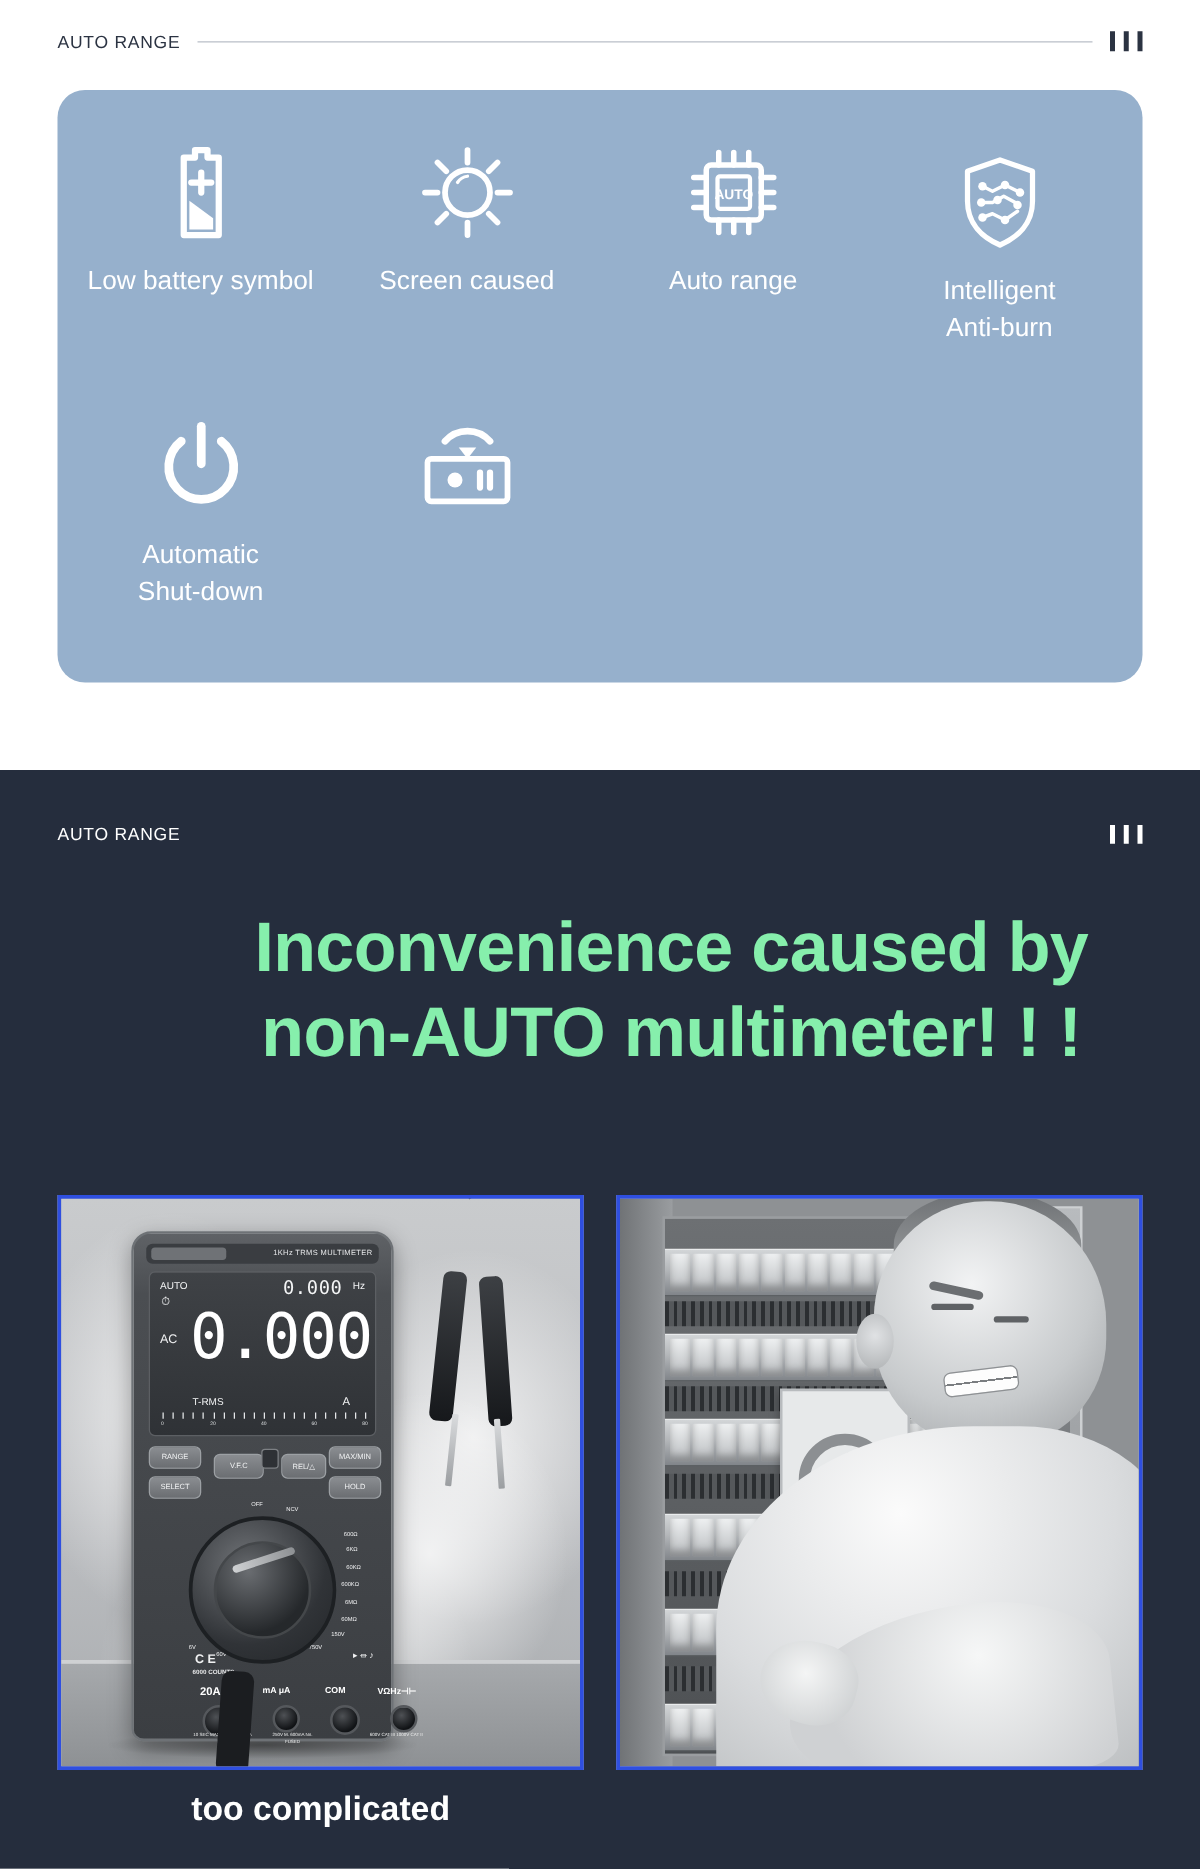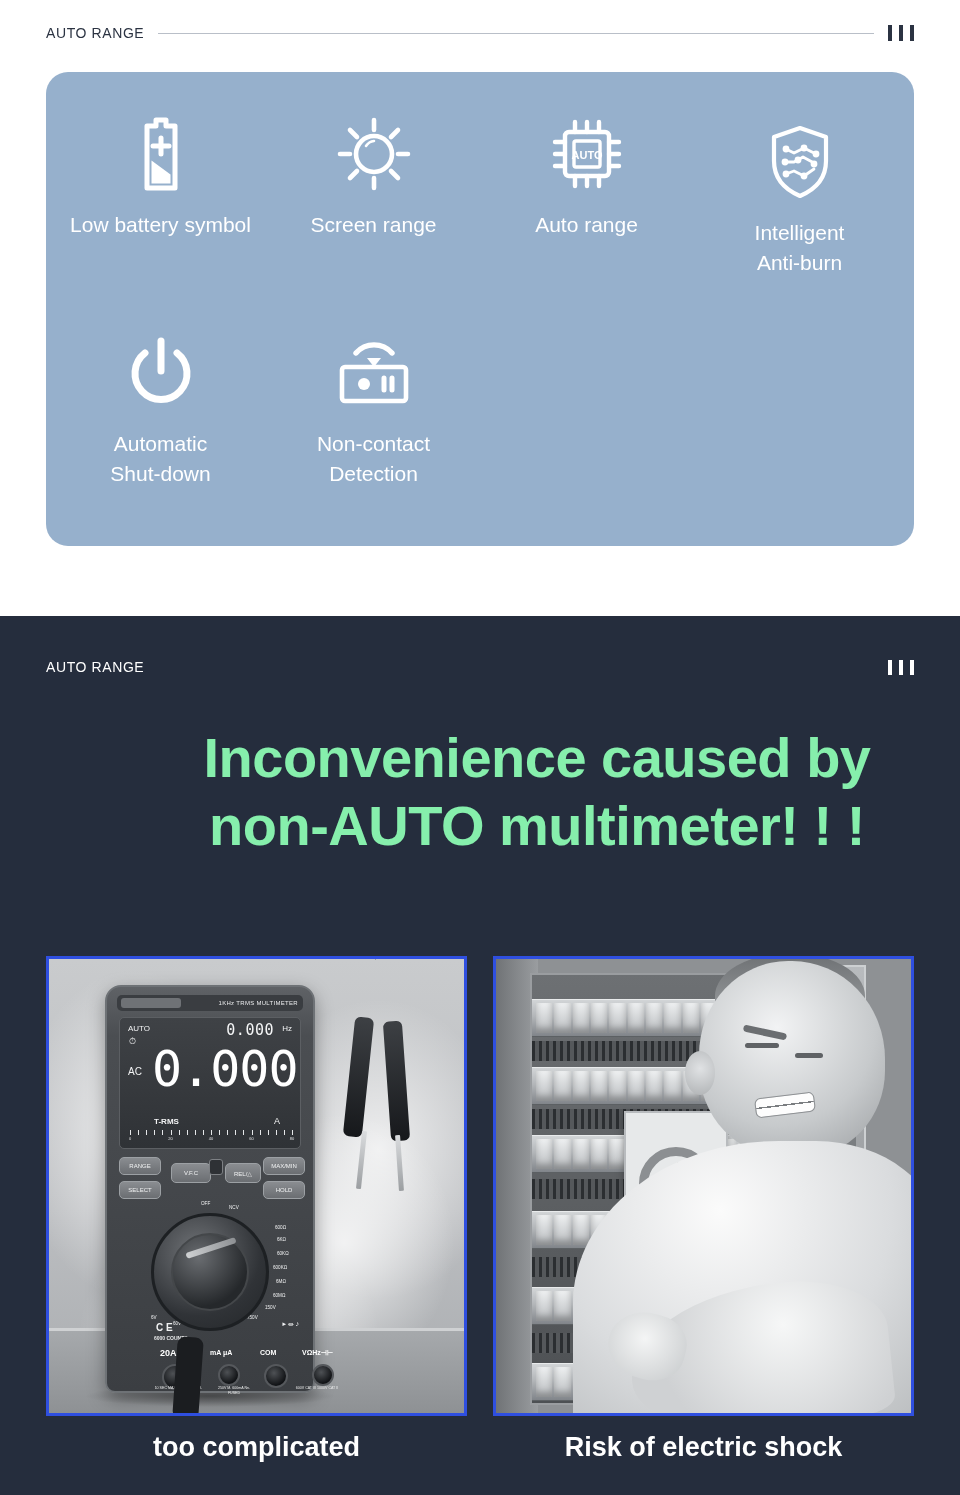--- a/index.html
+++ b/index.html
@@ -213,21 +213,21 @@
   .lcd-sub  { position: absolute; right: 26px; top: 3px; font-size: 15px; color: #f4f5f6;
               font-family: "DejaVu Sans Mono", monospace; letter-spacing: 0.5px; }
   .lcd-main {
     position: absolute; left: 32px; right: 8px; top: 26px;
     font-size: 50px; line-height: 1;
     color: #ffffff;
     font-family: "DejaVu Sans Mono", monospace;
     letter-spacing: -1px;
     text-align: right;
   }
-  .lcd-trms { position: absolute; left: 34px; bottom: 22px; font-size: 8px; color: #f2f3f4; font-weight: bold; }
+  .lcd-trms { position: absolute; left: 34px; bottom: 22px; font-size: 8px; color: #f2f3f4; font-weight: normal; }
   .lcd-amp  { position: absolute; right: 20px; bottom: 22px; font-size: 9px; color: #f2f3f4; }
   .lcd-bar  { position: absolute; left: 10px; right: 8px; bottom: 6px; height: 12px; }
   .lcd-bar .tickrow { position: relative; height: 7px; }
   .lcd-bar .tick { position: absolute; top: 0; width: 1px; height: 5px; background: #e5e7e9; }
   .lcd-bar .num  { position: absolute; top: 6px; font-size: 4px; color: #dfe1e3; transform: translateX(-50%); }
 
   .mm-btns { position: absolute; left: 10px; right: 10px; top: 170px; height: 52px; }
   .mm-btn {
     position: absolute;
     background: linear-gradient(180deg, #8a8d91, #6b6e72);
@@ -464,21 +464,21 @@
 
         <div class="feature-cell">
           <div class="feature-icon">
             <svg width="92" height="92" viewBox="0 0 92 92" fill="none" stroke="#ffffff" stroke-width="4.6" stroke-linecap="round">
               <circle cx="46" cy="46" r="18"></circle>
               <path d="M38 38a11 11 0 0 1 8-5" stroke-width="2.6"></path>
               <path d="M46 12v10M46 70v10M12 46h10M70 46h10
                        M22 22l7 7M63 63l7 7M70 22l-7 7M29 63l-7 7"></path>
             </svg>
           </div>
-          <div class="feature-label">Screen range</div>
+          <div class="feature-label">Screen caused</div>
         </div>
 
         <div class="feature-cell">
           <div class="feature-icon">
             <svg width="92" height="92" viewBox="0 0 92 92" fill="none" stroke="#ffffff" stroke-width="4.4" stroke-linecap="round" stroke-linejoin="round">
               <rect x="24" y="24" width="44" height="44" rx="4"></rect>
               <rect x="33" y="33" width="26" height="26" rx="2" stroke-width="3.4"></rect>
               <path d="M34 14v10M46 14v10M58 14v10M34 68v10M46 68v10M58 68v10
                        M14 34h10M14 46h10M14 58h10M68 34h10M68 46h10M68 58h10"></path>
               <text x="46" y="51" text-anchor="middle" font-size="11" font-family="Liberation Sans, sans-serif" font-weight="bold" fill="#ffffff" stroke="none">AUTO</text>
@@ -527,22 +527,20 @@
         <div class="feature-cell row2">
           <div class="feature-icon">
             <svg width="92" height="92" viewBox="0 0 92 92" fill="none" stroke="#ffffff" stroke-width="4.6" stroke-linecap="round" stroke-linejoin="round">
               <rect x="14" y="40" width="64" height="34" rx="3"></rect>
               <path d="M46 40l-7-9h14z" fill="#ffffff" stroke="none"></path>
               <path d="M28 26a24 24 0 0 1 36 0" stroke-width="5.4"></path>
               <circle cx="36" cy="57" r="6" fill="#ffffff" stroke="none"></circle>
               <path d="M56 51v12M64 51v12" stroke-width="5"></path>
             </svg>
           </div>
-          <div class="feature-label">Non-contact
-Detection</div>
         </div>
 
       </div>
     </div>
   </section>
 
   <section class="section-dark">
 
     <div class="eyebrow-bar-dark">
       <span class="eyebrow-label-dark">AUTO RANGE</span>
@@ -821,18 +819,17 @@
               <span class="eye-squint" style="left:46px; top:82px;"></span>
               <span class="eye-squint" style="left:96px; top:92px; width:28px;"></span>
             </span>
             <span class="man-ear"></span>
             <span class="mouth-grit"></span>
             <span class="man-body"></span>
             <span class="man-arm"></span>
             <span class="man-hand"></span>
           </div>
         </div>
-        <div class="card-caption">Risk of electric shock</div>
       </div>
 
     </div>
   </section>
 </div>
 
 </body></html>

